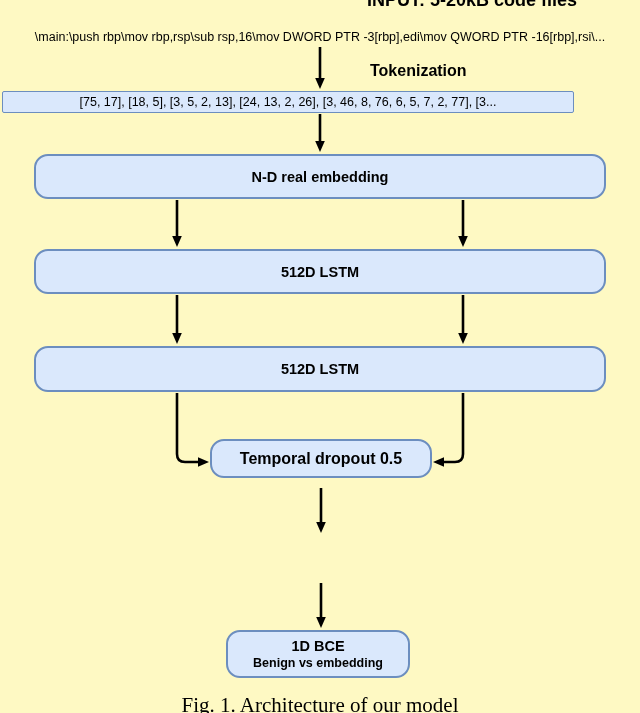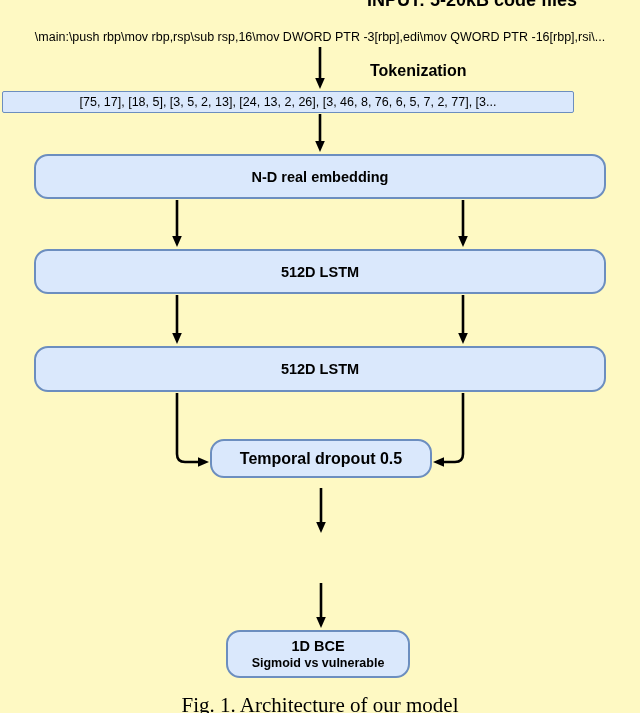--- a/index.html
+++ b/index.html
@@ -102,21 +102,21 @@
     <span>512D LSTM</span>
   </div>
 
   <div class="abs node node-dropout">
     <span>Temporal dropout 0.5</span>
   </div>
 
 
   <div class="abs node node-bce">
     <span class="bce-title">1D BCE</span>
-    <span class="bce-sub">Sigmoid vs vulnerable</span>
+    <span class="bce-sub">Benign vs embedding</span>
   </div>
 
   <div class="abs caption">Fig. 1. Architecture of our model</div>
 
   <svg class="arrows" width="640" height="713" viewBox="0 0 640 713">
 
     <g>
       <line x1="320" y1="47" x2="320" y2="80"></line>
       <polygon points="315.2,78 324.8,78 320,89"></polygon>
     </g>

